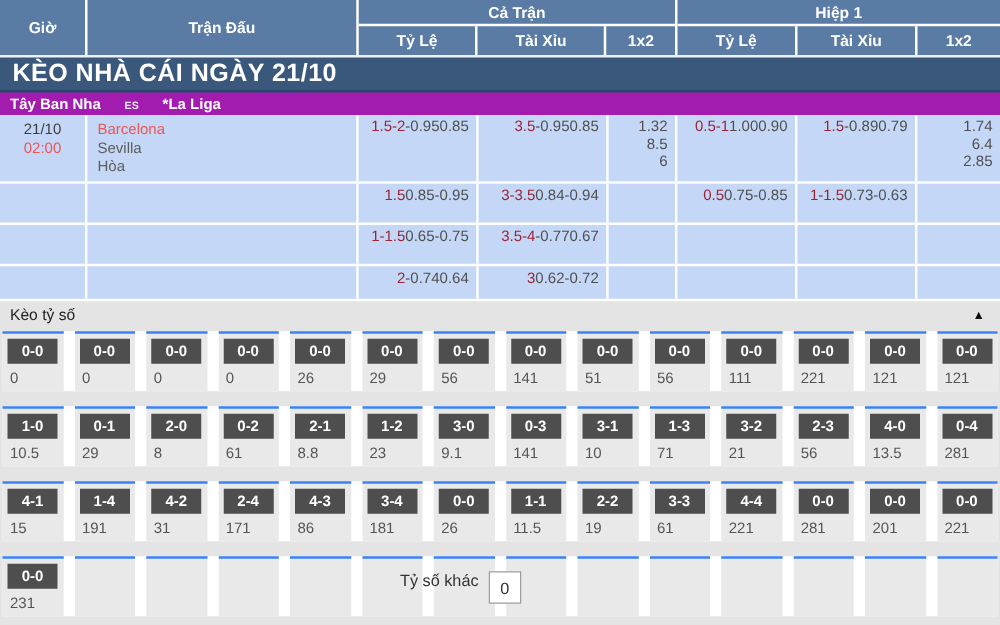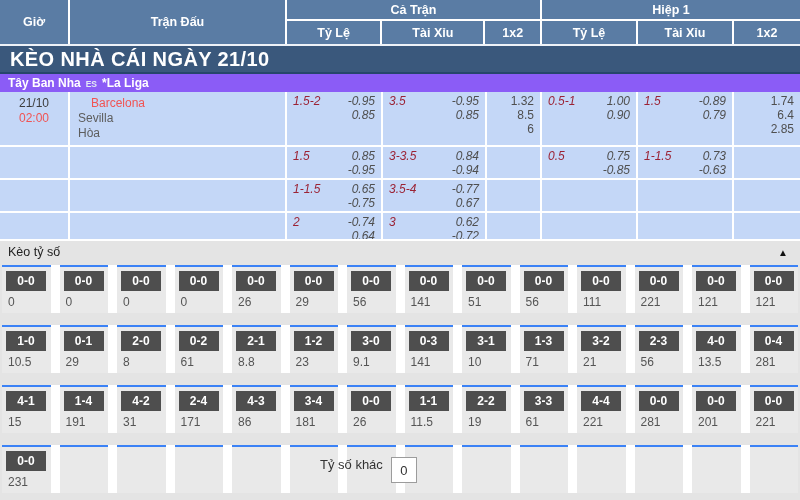--- a/index.html
+++ b/index.html
@@ -21,41 +21,41 @@
 
   .w-time { width: 70px; } .w-match { width: 217px; }
   .w-c1 { width: 96px; } .w-c2 { width: 104px; } .w-c3 { width: 55px; }
   .w-c4 { width: 96px; } .w-c5 { width: 96px; } .w-c6 { width: 66px; }
   .w-full { width: 255px; } .w-half { width: 258px; }
 
   
   .banner { height: 28px; background: #3a587c; border-top: 2px solid #eef2f8;
     color: #fff; font-size: 20px; font-weight: bold; letter-spacing: .4px;
     display: flex; align-items: center; padding-left: 10px; }
-  .league { height: 20px; background: #8b5cf6; border-top: 2px solid #27466b;
+  .league { height: 20px; background: #a21caf; border-top: 2px solid #27466b;
     color: #fff; font-size: 12px; font-weight: bold;
-    display: flex; align-items: center; padding-left: 8px; gap: 5px; }
+    display: flex; align-items: center; padding-left: 8px; gap: 19px; }
   .league-code { font-size: 8.5px; color: #e3eaf4; padding-top: 2px; }
 
   
   .odds-row { display: flex; border-bottom: 2px solid #fff; }
   .odds-cell { background: #c4d7f7; border-right: 2px solid #fff;
     padding: 2px 6px; font-size: 12px; overflow: hidden; }
   .odds-cell:last-child { border-right: none; }
   .r0 { height: 55px; } .r1 { height: 33px; } .r2 { height: 33px; } .r3 { height: 28px; }
 
   .time-cell { text-align: center; color: #3c3c3c; line-height: 15px; padding-top: 4px; }
   .time-hour { color: #f15353; display: block; }
   .match-cell { line-height: 15px; padding: 4px 6px 0 8px; color: #5d5d5d; }
-  .team-home { color: #f15353; display: block; margin-left: 13px; }
+  .team-home { color: #f15353; display: block; }
   .team { display: block; }
 
-  .hdp-cell { display: flex; justify-content: space-between; line-height: 14px; font-style: italic; }
+  .hdp-cell { display: flex; justify-content: flex-end; line-height: 14px; }
   .hdp-label { color: #9b2335; }
-  .hdp-vals { display: flex; flex-direction: column; text-align: right; color: #4f4f4f; }
+  .hdp-vals { display: flex; flex-direction: row; text-align: right; color: #4f4f4f; }
   .x2-cell { text-align: right; color: #4f4f4f; line-height: 14px; }
   .x2-cell span { display: block; }
 
   
   .score-section { background: #e4e4e4; height: 266px; }
   .score-header { height: 22px; display: flex; align-items: center;
     justify-content: space-between; padding: 0 12px 0 8px; }
   .score-title { font-size: 12.5px; color: #222; }
   .collapse { font-size: 10px; color: #111; cursor: pointer; }
   .score-rows { position: relative; padding: 2px 2px 0; }

